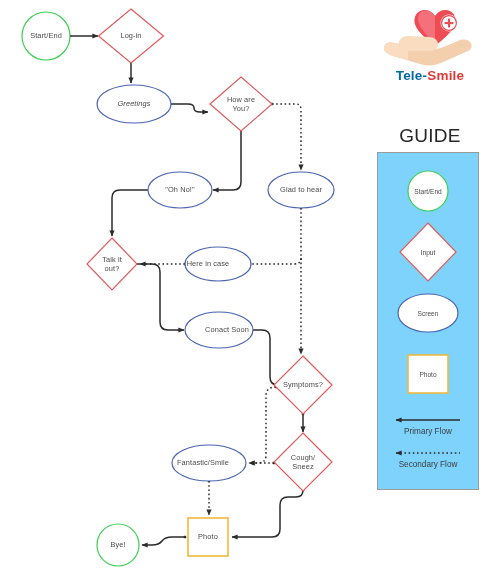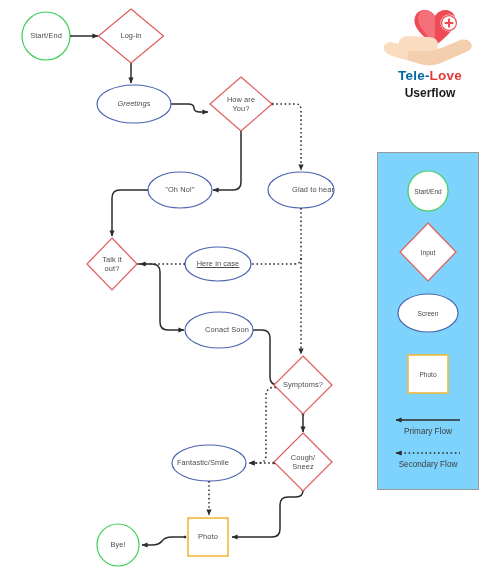--- a/index.html
+++ b/index.html
@@ -148,24 +148,24 @@
       </g>
     </svg>
 
     
     <div class="node-label" style="left:16px;top:31px;width:60px;">Start/End</div>
     <div class="node-label" style="left:101px;top:31px;width:60px;">Log-in</div>
     <div class="node-label" style="left:104px;top:99px;width:60px;font-style:italic;">Greetings</div>
     <div class="node-label" style="left:211px;top:95px;width:60px;">How are
 You?</div>
     <div class="node-label" style="left:150px;top:185px;width:60px;">"Oh No!"</div>
-    <div class="node-label" style="left:281px;top:185px;width:64px;">Glad to hear</div>
+    <div class="node-label" style="left:269px;top:185px;width:64px;">Glad to hear</div>
     <div class="node-label" style="left:82px;top:255px;width:60px;">Talk it
 out?</div>
-    <div class="node-label" style="left:186px;top:259px;width:64px;text-decoration:underline;">Here in case</div>
+    <div class="node-label" style="left:176px;top:259px;width:64px;">Here in case</div>
     <div class="node-label" style="left:187px;top:325px;width:80px;">Conact Soon</div>
     <div class="node-label" style="left:273px;top:380px;width:60px;">Symptoms?</div>
     <div class="node-label" style="left:273px;top:453px;width:60px;">Cough/
 Sneez</div>
     <div class="node-label" style="left:172px;top:458px;width:62px;">Fantastic/Smile</div>
     <div class="node-label" style="left:178px;top:532px;width:60px;">Photo</div>
     <div class="node-label" style="left:88px;top:540px;width:60px;">Bye!</div>
   </div>
 
   <div id="panel">
@@ -182,25 +182,25 @@
 
       <path d="M16,37 C12,35 7,37 6,41 C5,45 9,48 15,50 L42,58 C48,60 56,60 63,57 L90,45
                C94,43 95,39 92,36 C89,33 84,33 80,35 L63,42 C60,43 56,43 53,42 L36,37
                C30,35 23,36 19,39 Z" fill="#f4cfae"></path>
       <path d="M30,30 C24,30 20,34 21,39 C22,43 27,45 33,45 L52,45 C57,45 60,42 60,38
                C60,34 56,31 51,31 Z" fill="#fadcc0"></path>
       <path d="M16,37 C12,35 7,37 6,41 C5,45 9,48 15,50 L30,54 L30,38 Z" fill="#fadcc0"></path>
     </svg>
 
     <div class="brand">
-      <span class="t">Tele-</span><span class="l">Love</span>
+      <span class="t">Tele-</span><span class="l">Smile</span>
     </div>
 
-    <div class="sub">Userflow</div>
-
+
+    <div class="guide-title">GUIDE</div>
 
     <div id="legend-box">
       <svg width="100" height="336" viewBox="0 0 100 336">
         <circle cx="50" cy="38" r="20" fill="#fff" stroke="#3dcf57" stroke-width="1.2"></circle>
 
         <polygon points="50,70 78,99 50,128 22,99" fill="#fff" stroke="#e15b5b" stroke-width="1.2"></polygon>
 
         <ellipse cx="50" cy="160" rx="30" ry="19" fill="#fff" stroke="#4a64b0" stroke-width="1.2"></ellipse>
 
         <rect x="30" y="202" width="40" height="38" fill="#fff" stroke="#f0b93b" stroke-width="1.6"></rect>

